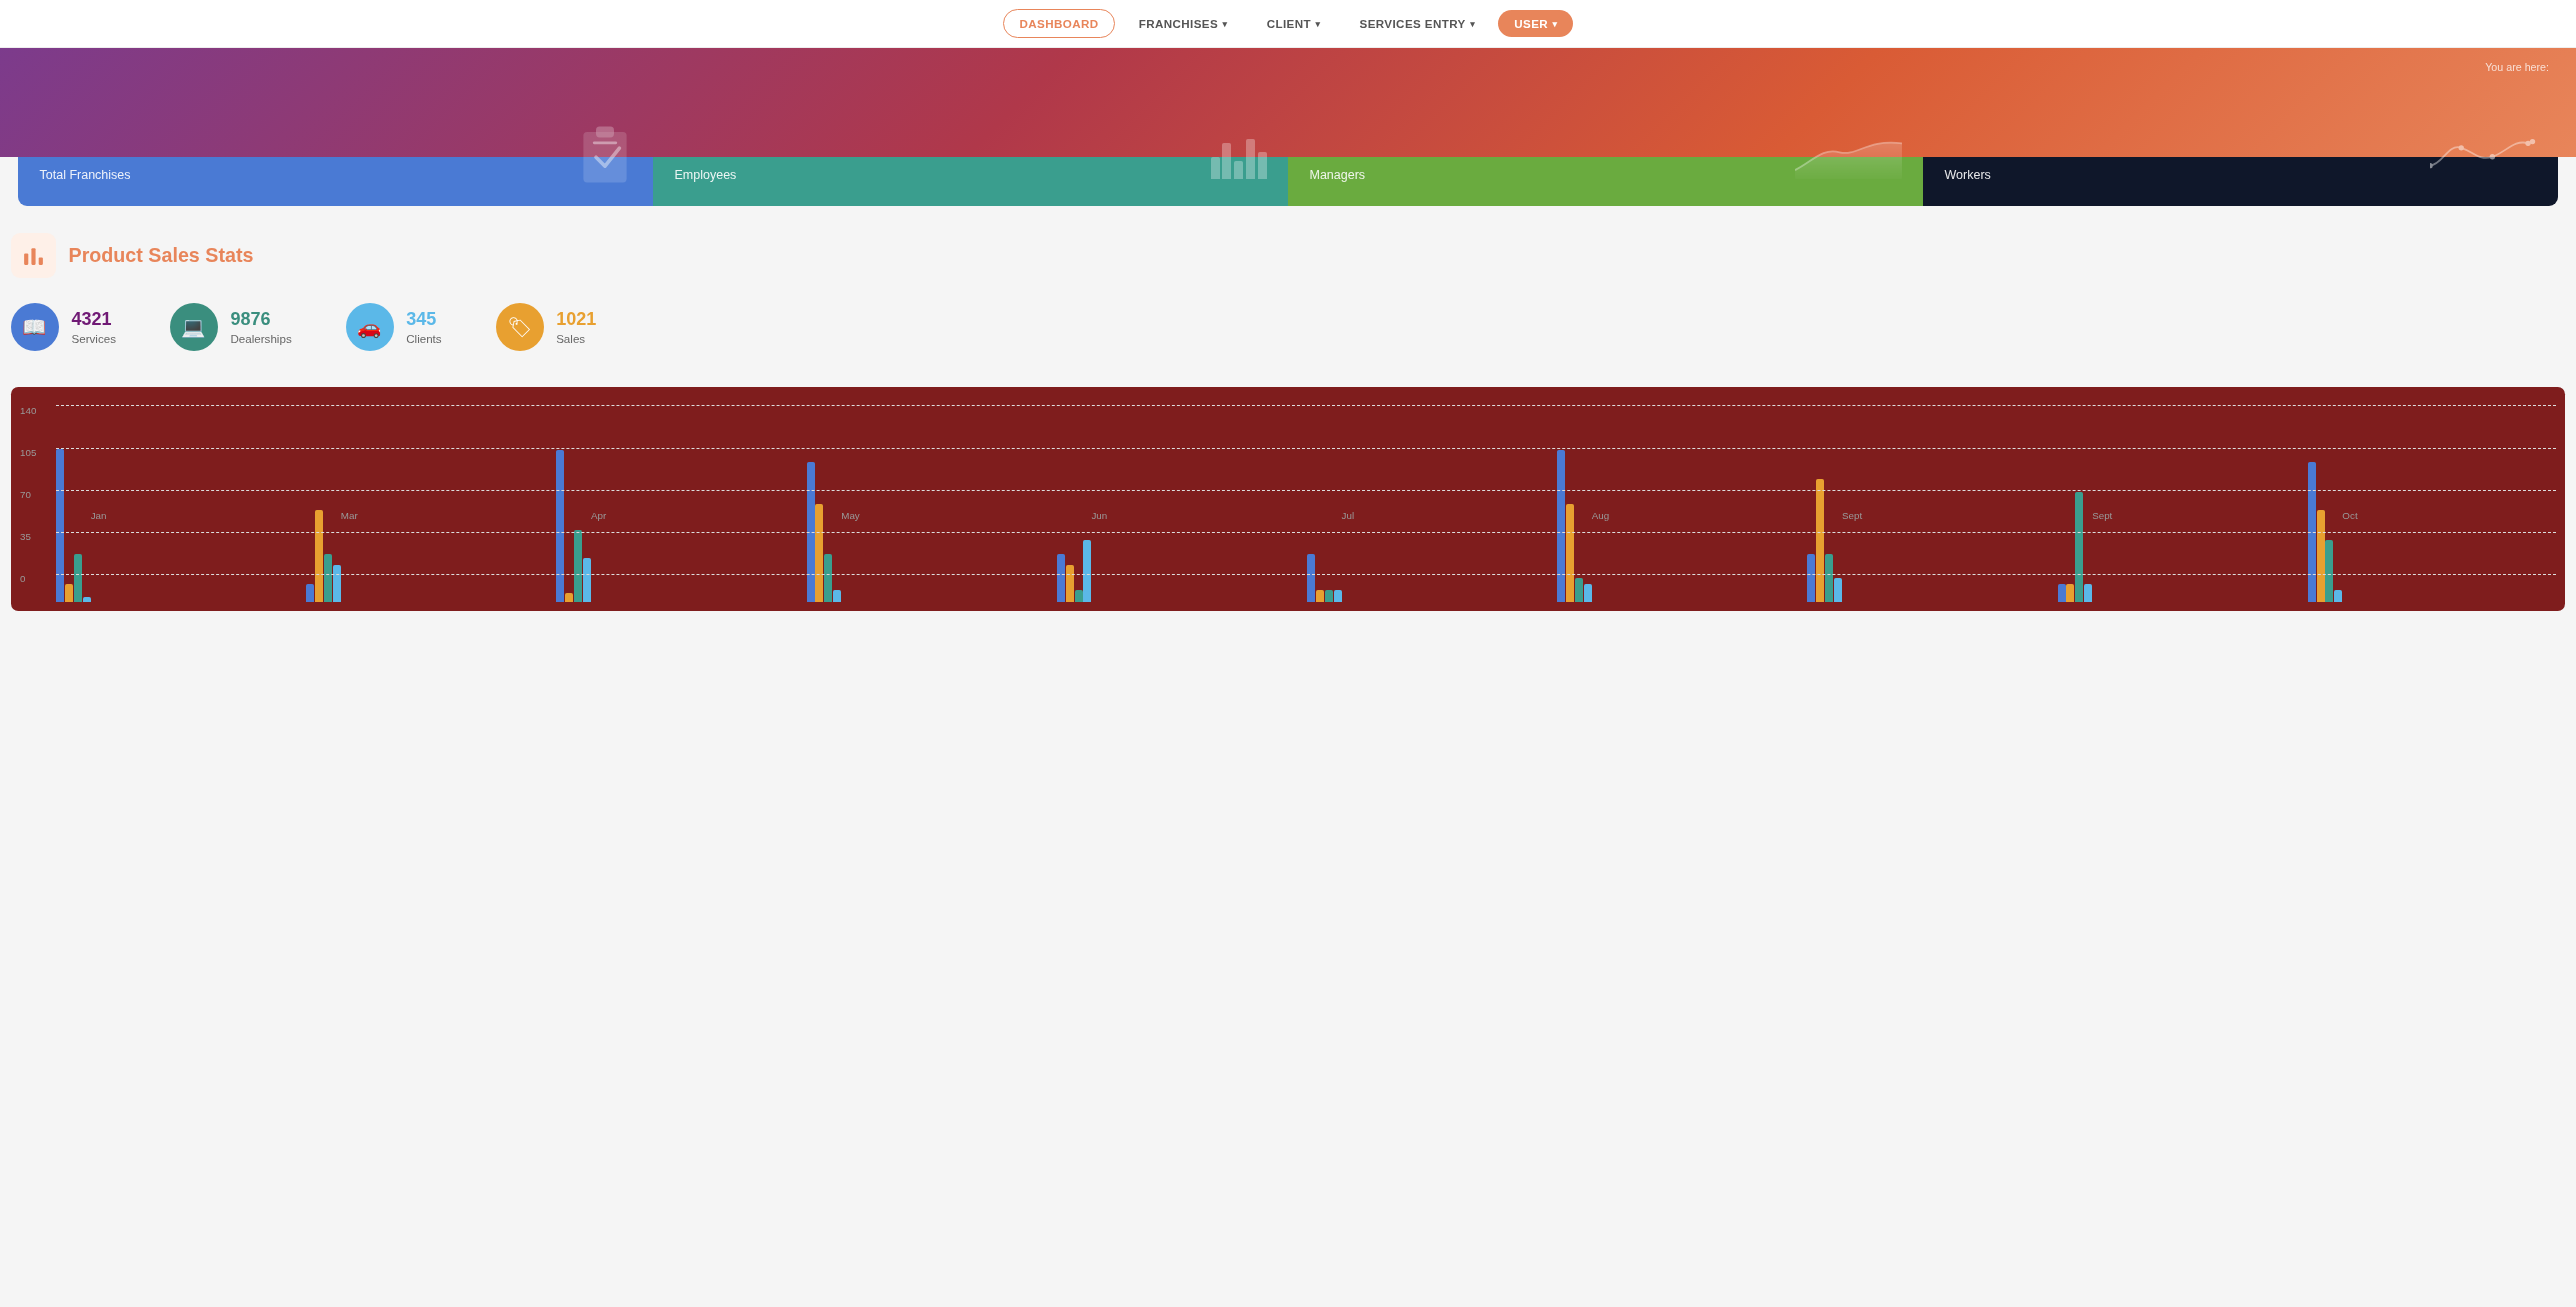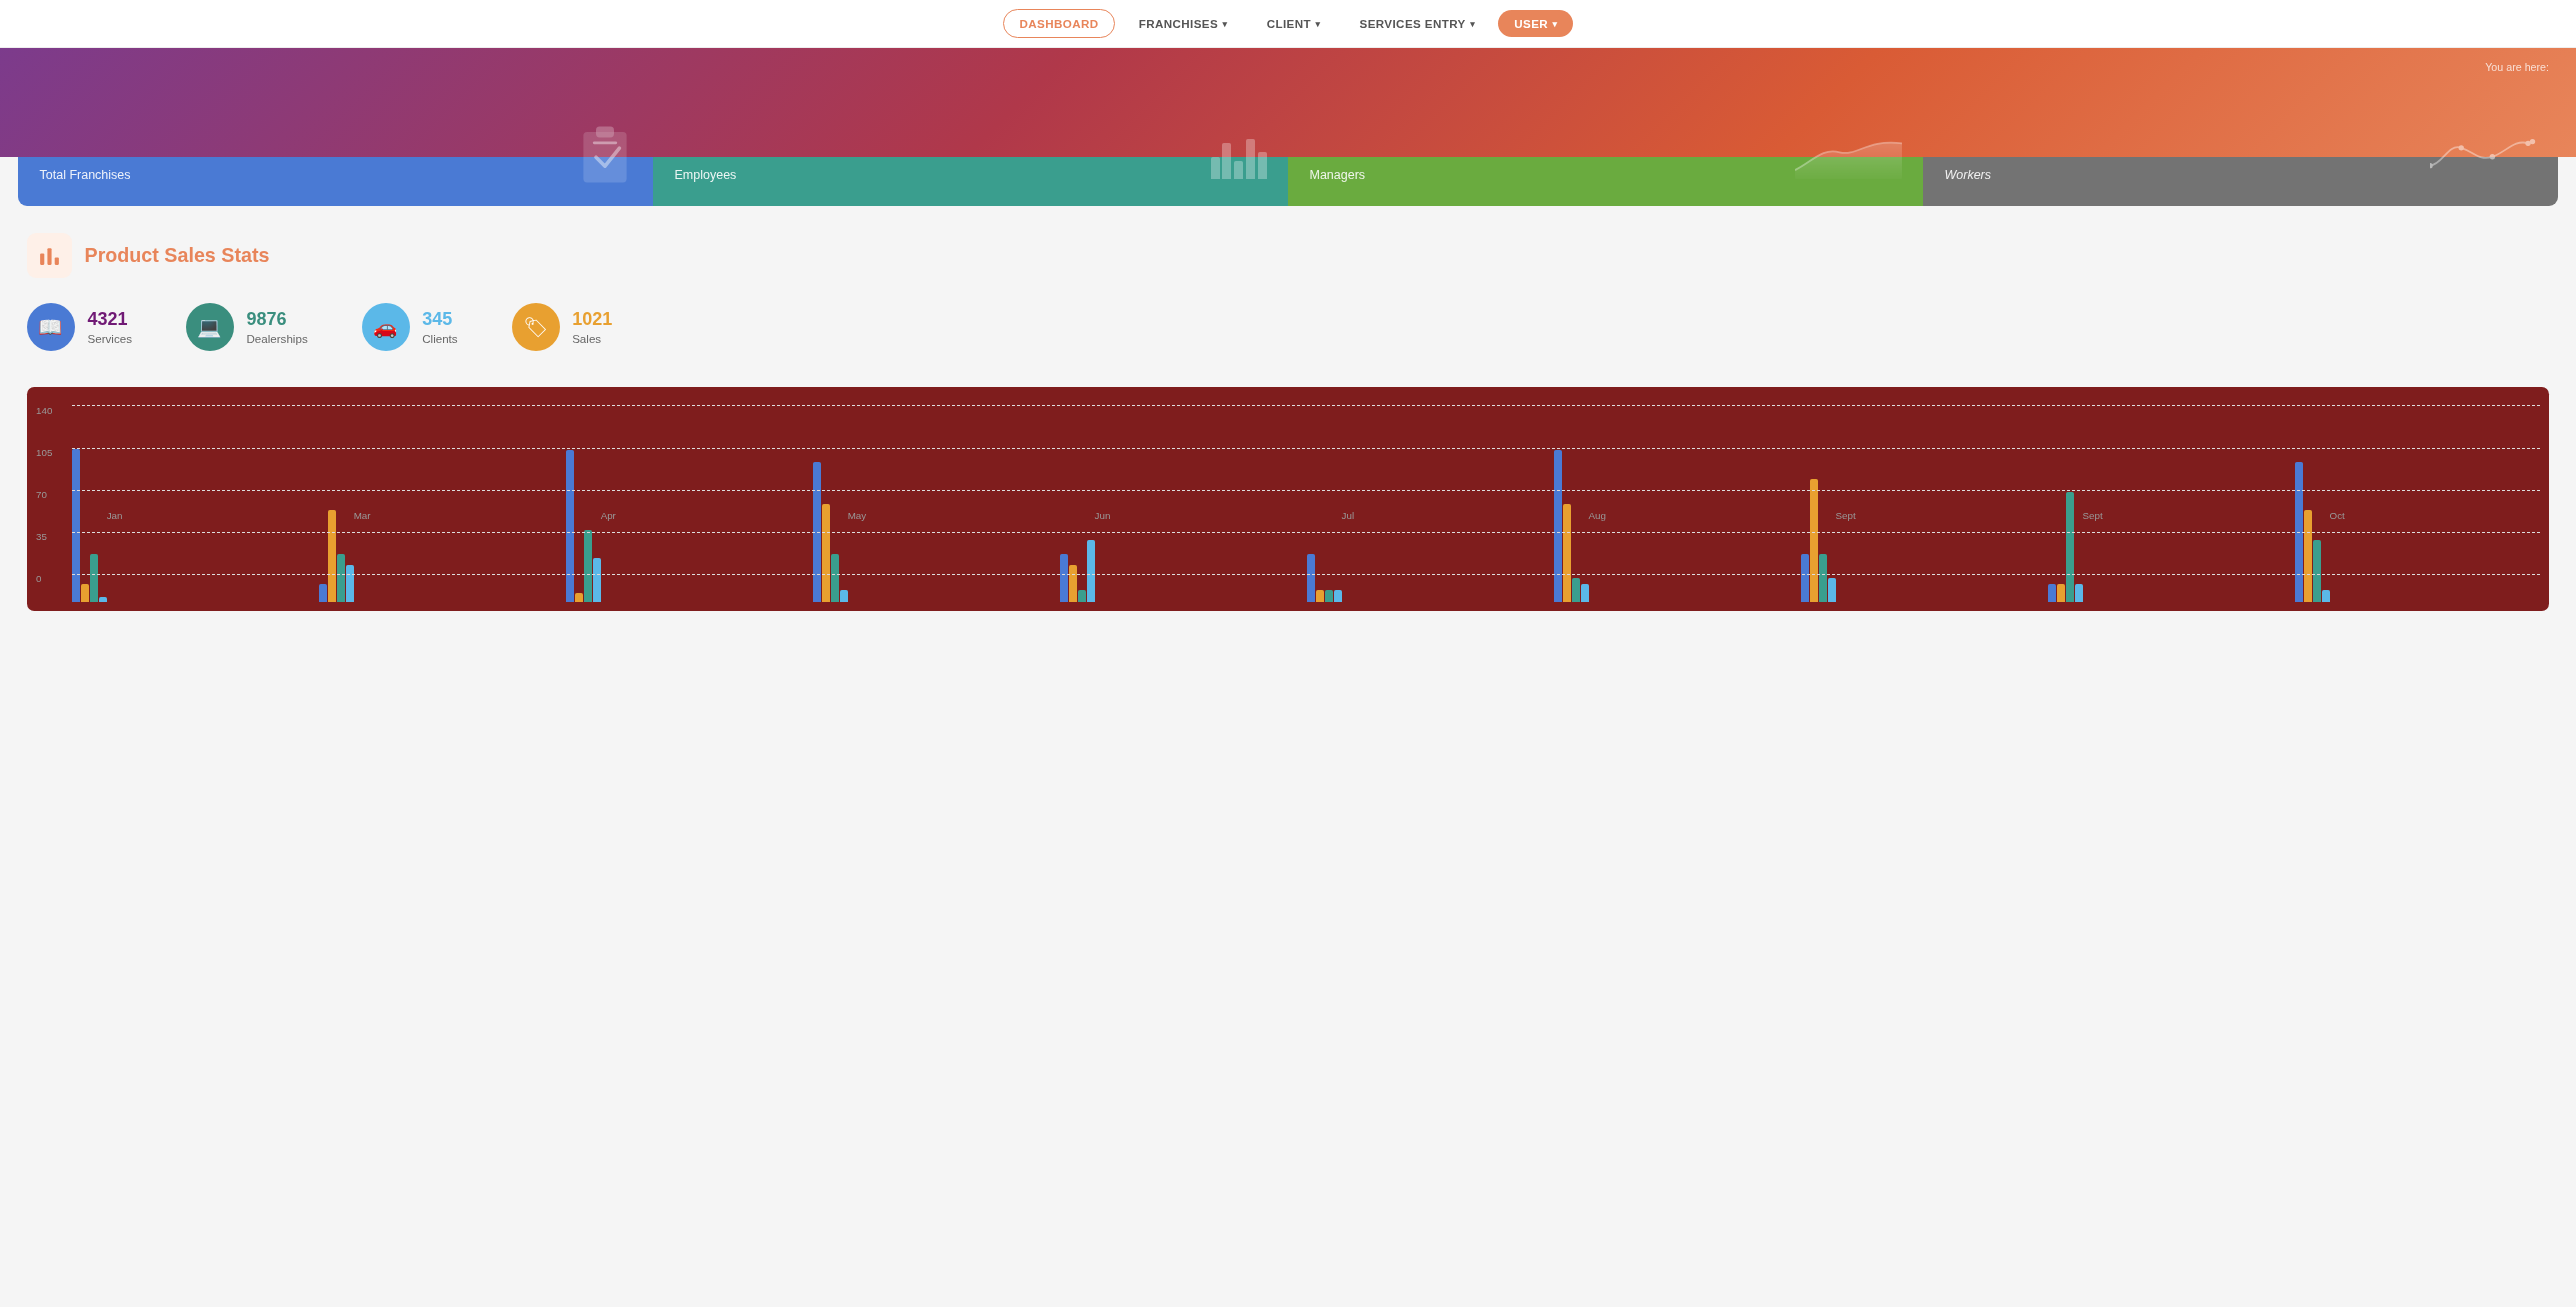--- a/index.html
+++ b/index.html
@@ -69,21 +69,21 @@
       display: flex;
       align-items: center;
       justify-content: space-between;
       min-height: 103px;
     }
     .stat-card:first-child { border-radius: 9px 0 0 9px; }
     .stat-card:last-child { border-radius: 0 9px 9px 0; }
     .stat-card.blue { background: #4a7ad4; }
     .stat-card.teal { background: #3a9e8e; }
     .stat-card.green { background: #6aab3f; }
-    .stat-card.orange { background: #737373; font-style: italic; }
+    .stat-card.orange { background: #0f172a; }
 
     .stat-text .stat-number {
       font-size: 34px;
       font-weight: 300;
       line-height: 1.1;
     }
     .stat-text .stat-label {
       font-size: 12.5px;
       opacity: 0.9;
       margin-top: 3.6px;
@@ -102,21 +102,21 @@
     }
     
     .mini-bars { display: flex; align-items: flex-end; gap: 2.7px; height: 49px; }
     .mini-bar { width: 9px; background: rgba(255,255,255,0.6); border-radius: 1.8px 1.8px 0 0; }
     
     .mini-area { width: 107px; height: 49px; }
     
     .mini-line { width: 107px; height: 49px; }
 
     
-    .main-content { padding: 27px 27px; }
+    .main-content { padding: 27px 11px; }
 
     
     .section-header {
       display: flex;
       align-items: center;
       gap: 12.5px;
       margin-bottom: 25px;
     }
     .section-icon-box {
       background: #fef0e8;

